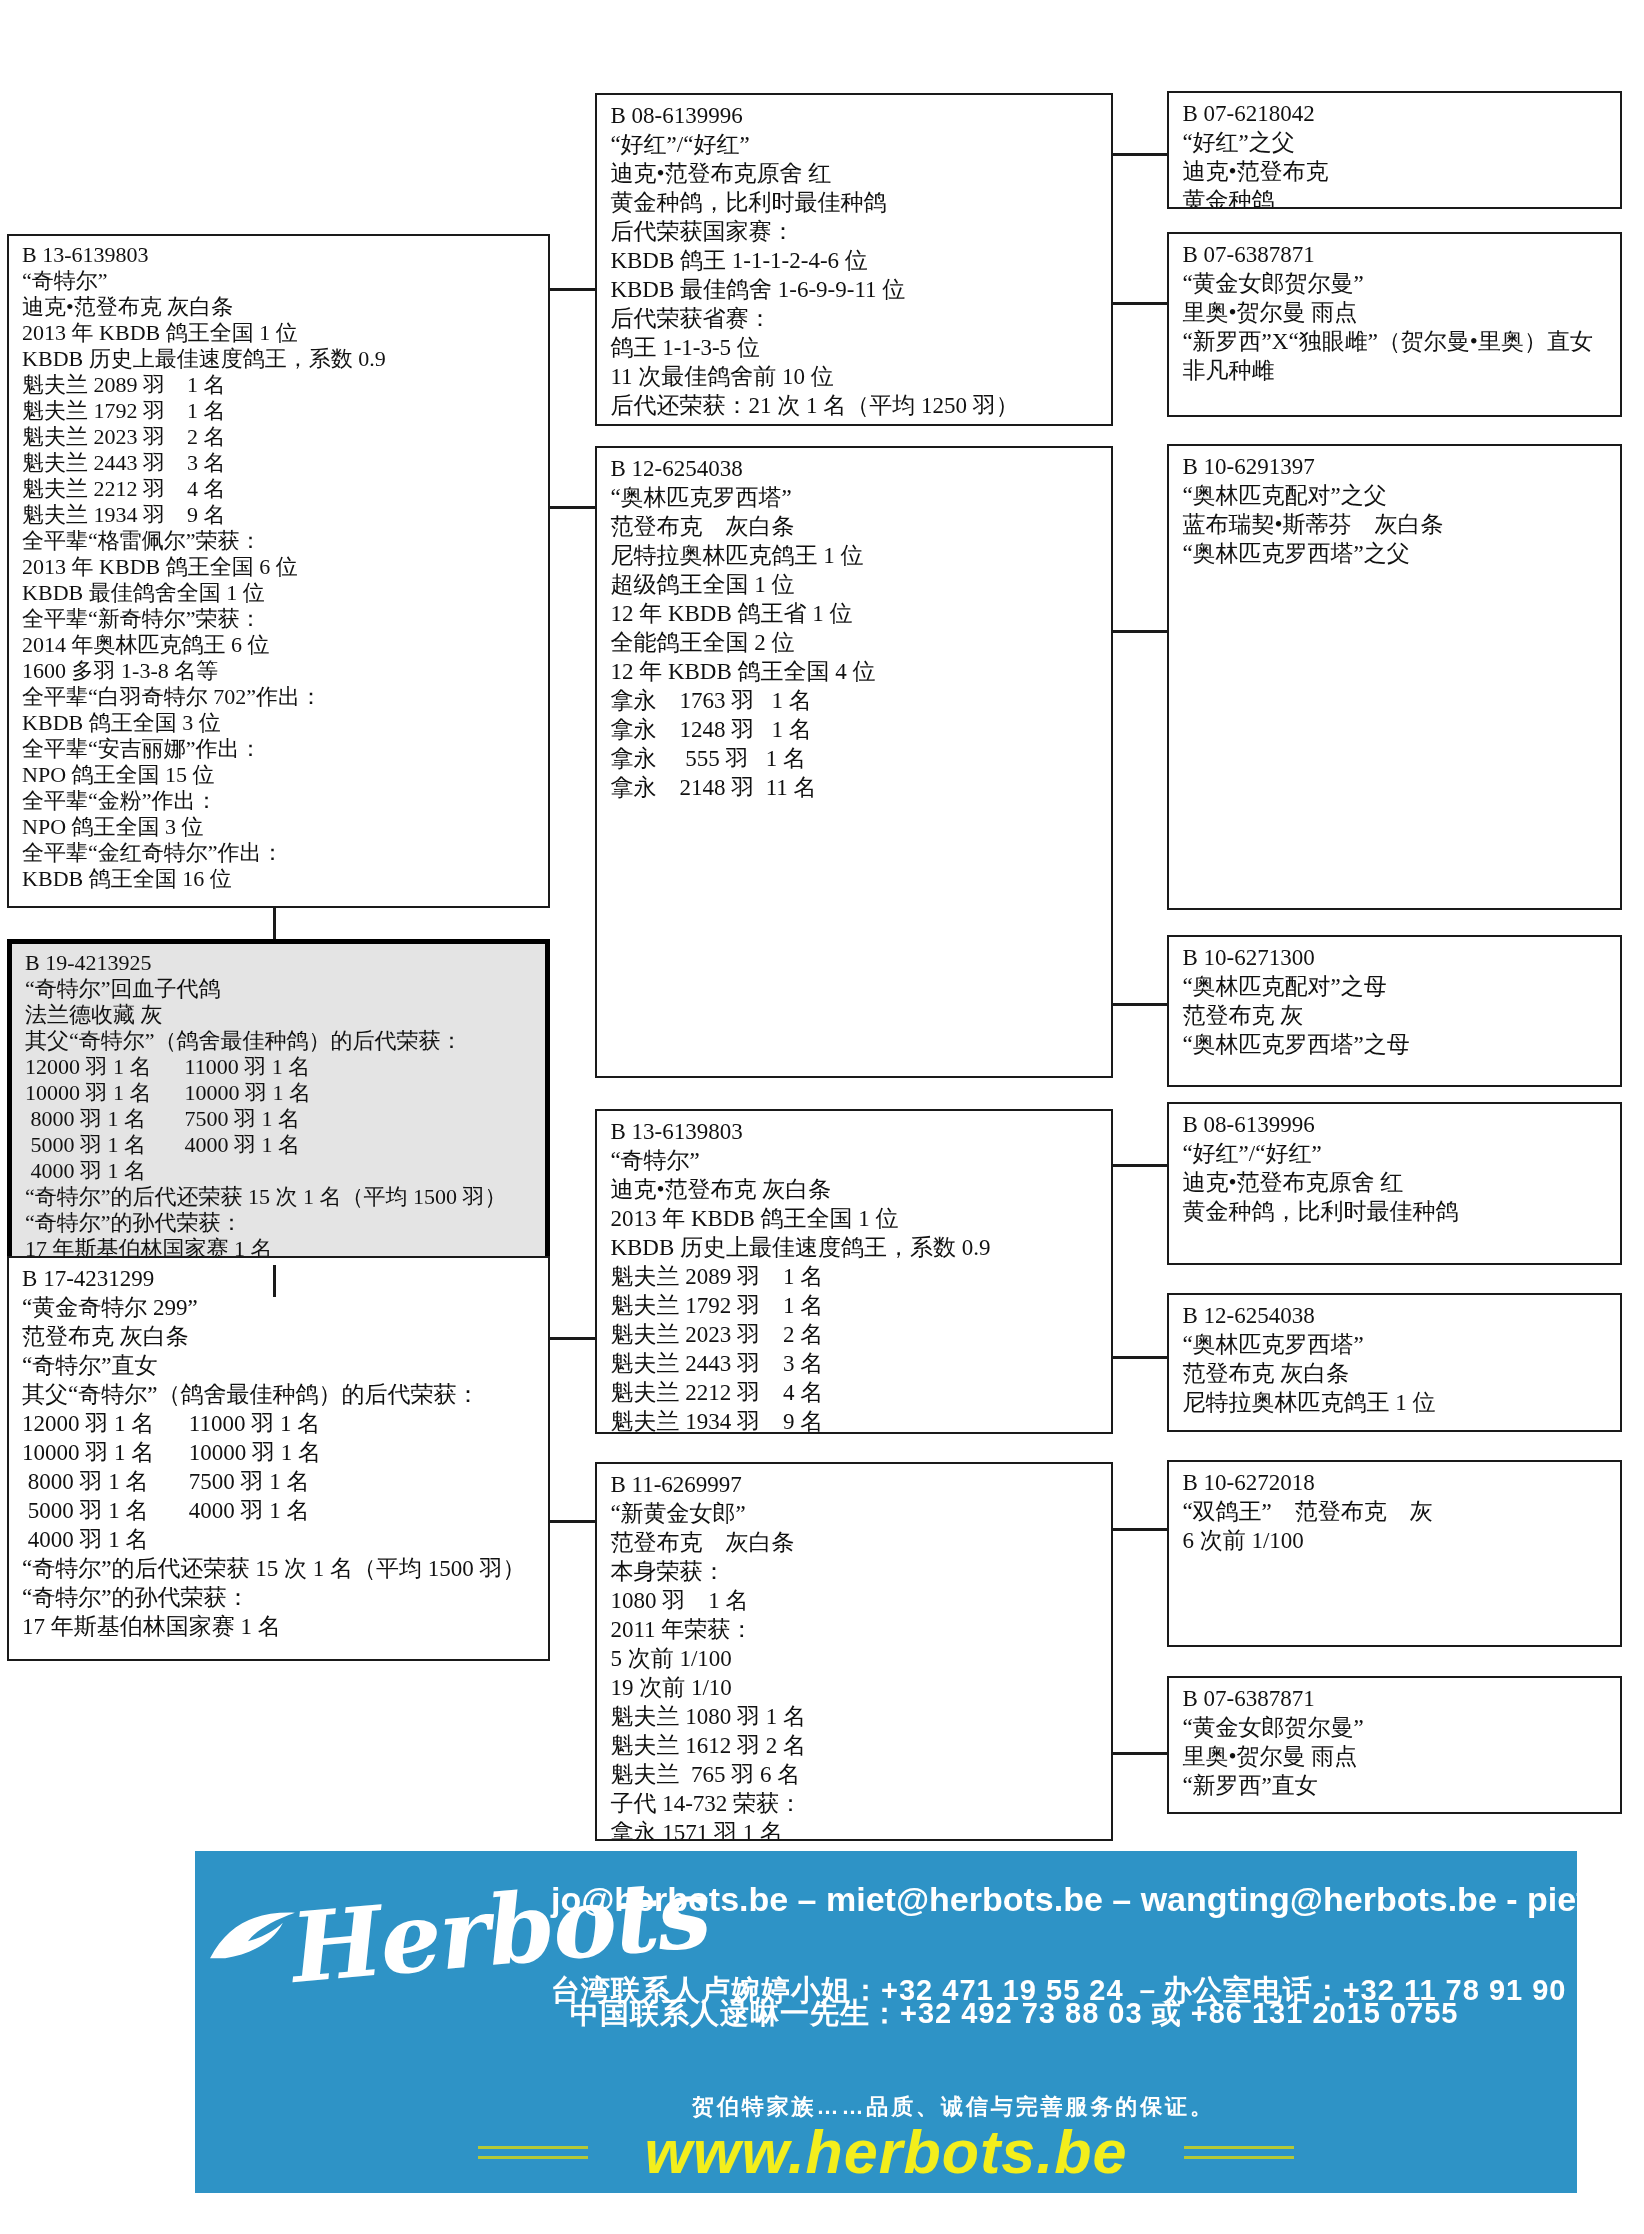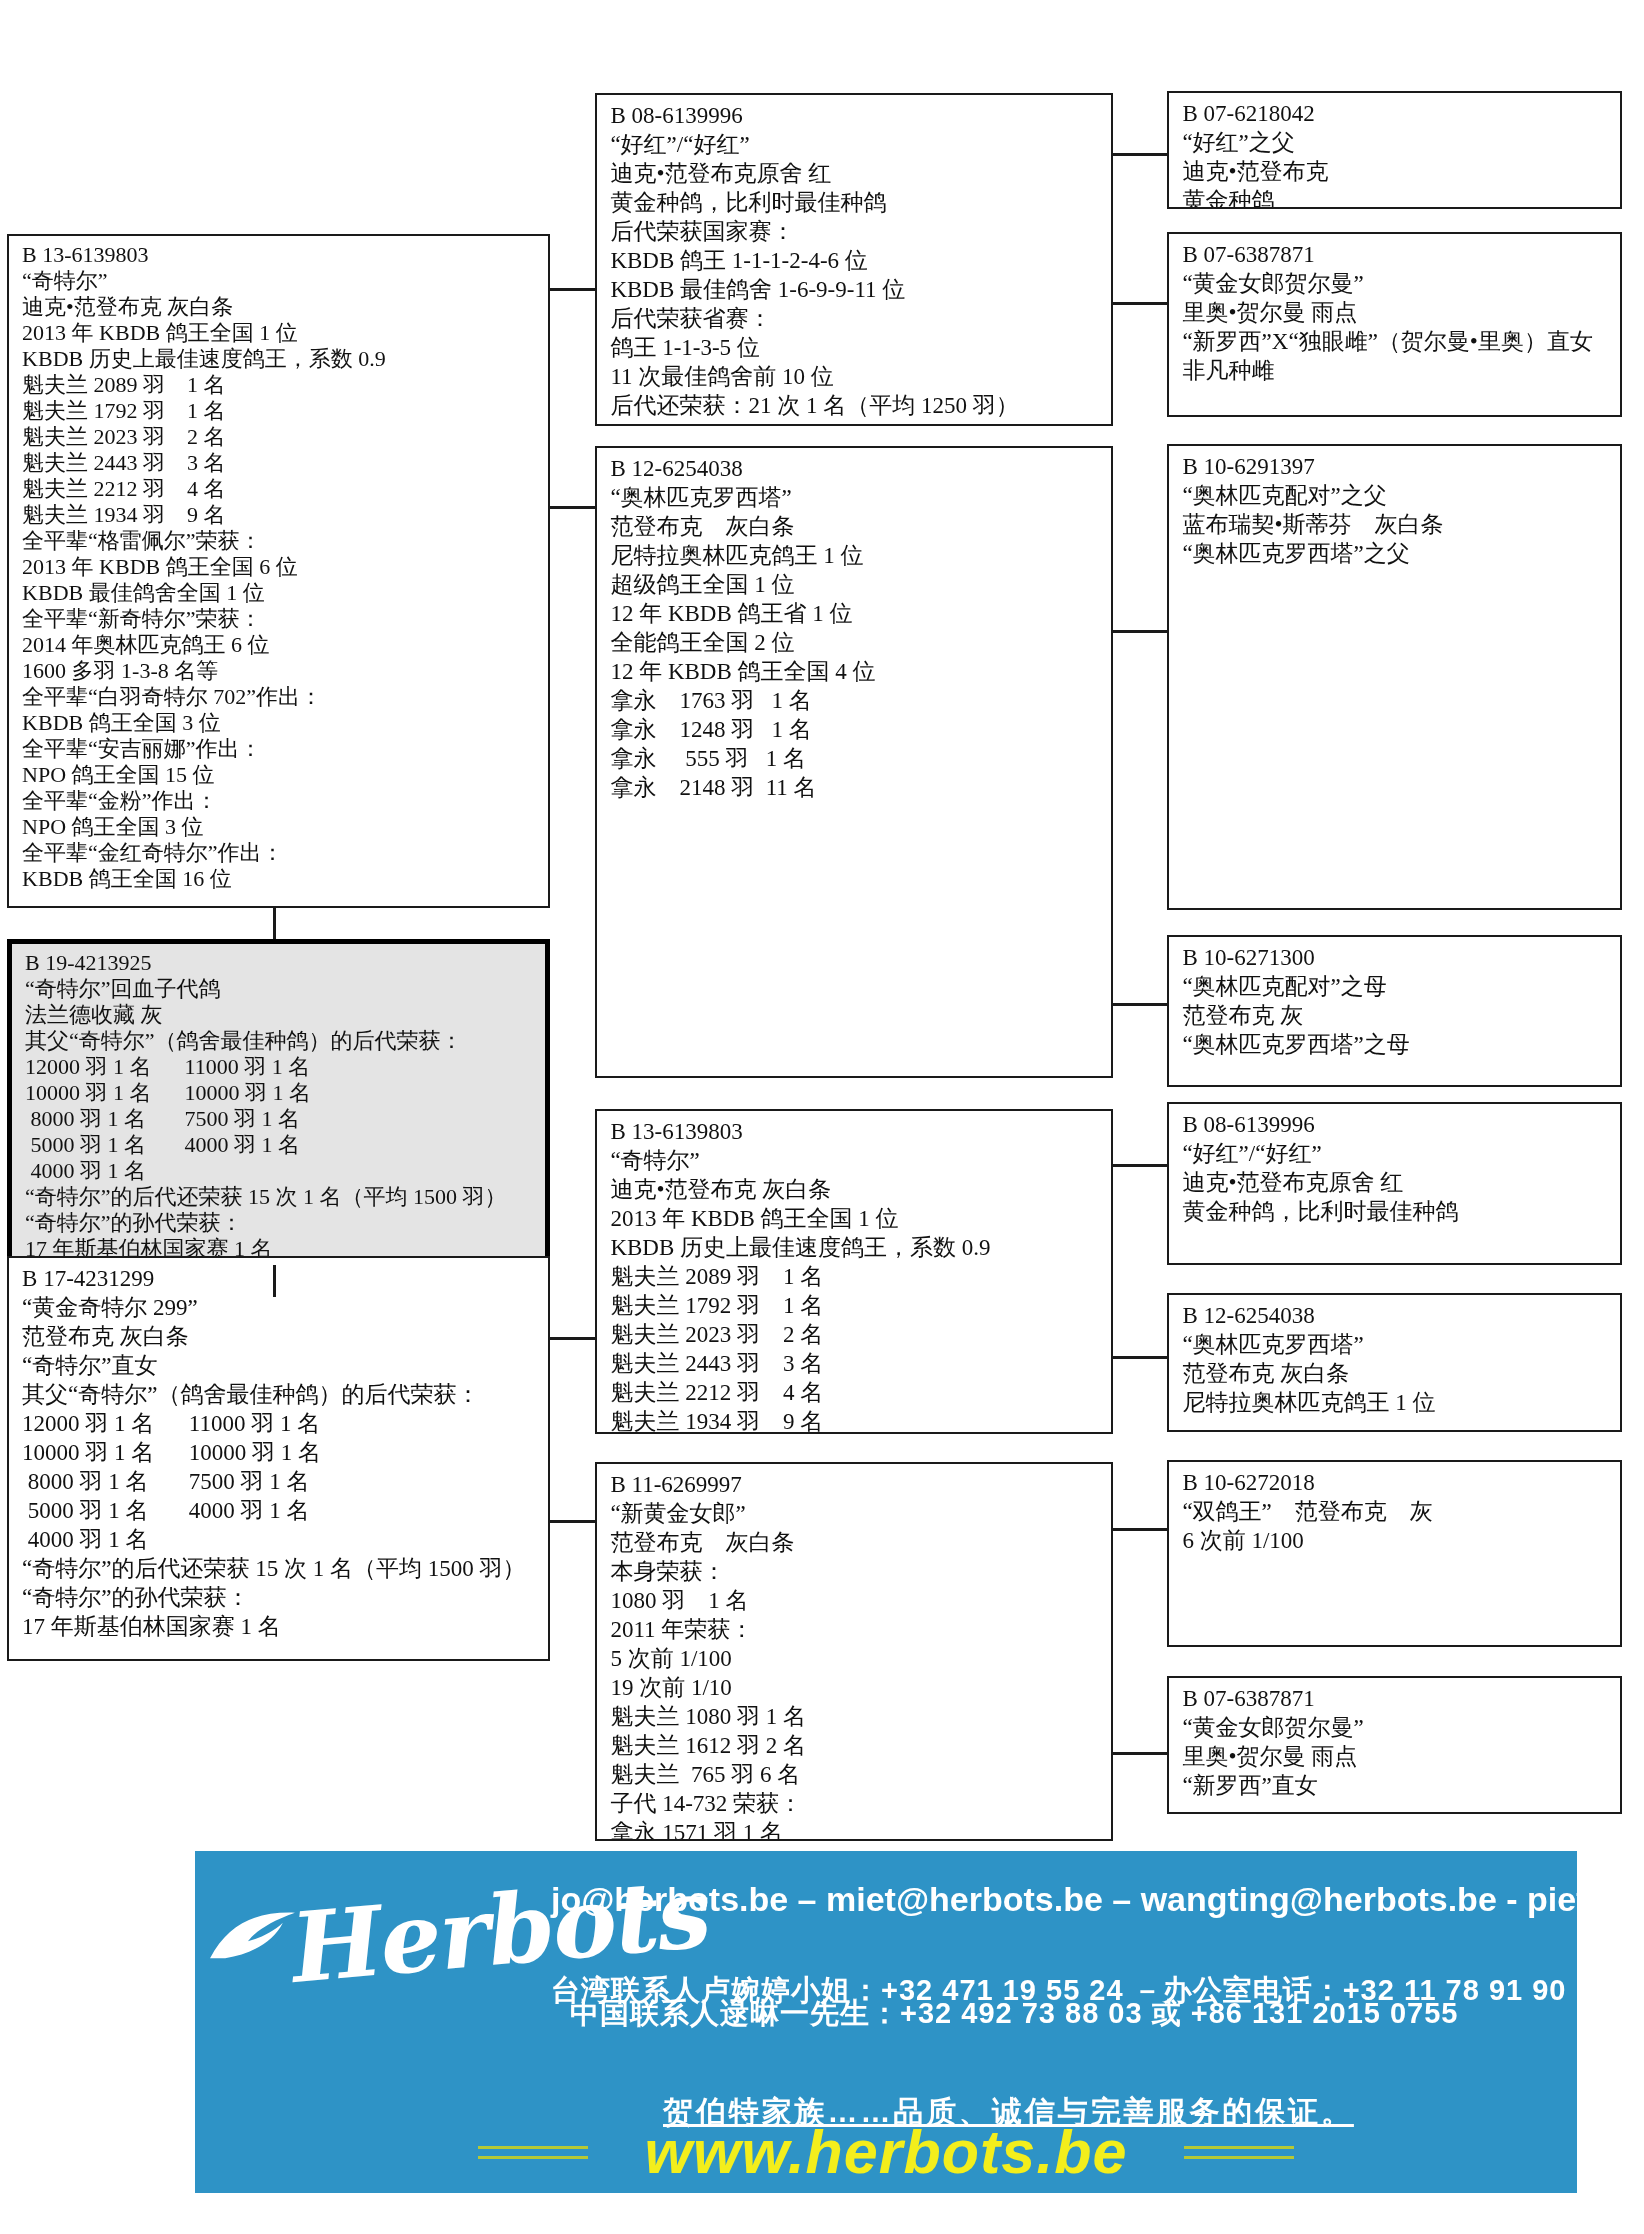--- a/index.html
+++ b/index.html
@@ -17,21 +17,21 @@
   .logo-wrap{position:absolute;left:11.5px;top:27px;}
   .feather{position:absolute;left:0px;top:29px;width:91px;height:57px;}
   .logo-text{display:inline-block;margin-left:84px;font-family:"DejaVu Serif",serif;
              font-style:italic;font-weight:bold;font-size:96px;line-height:105px;color:#fff;
              transform:rotate(-5deg);letter-spacing:-1.9px;}
   .logo-sub{position:absolute;left:55px;top:208px;font-size:50px;font-weight:bold;
             letter-spacing:15.3px;color:#fff;font-family:"Liberation Sans",sans-serif;}
   .b-email{position:absolute;left:356px;top:29px;font-size:34px;font-weight:bold;white-space:nowrap;}
   .b-tw{position:absolute;left:356px;top:84px;font-size:29px;font-weight:bold;white-space:nowrap;letter-spacing:1px;margin-top:36px;}
   .b-cn{position:absolute;left:375px;top:143px;font-size:29px;font-weight:bold;white-space:nowrap;letter-spacing:1px;}
-  .b-slogan{position:absolute;left:468px;top:241px;font-size:30px;font-weight:bold;white-space:nowrap;letter-spacing:2.9px;text-decoration:underline;}
+  .b-slogan{position:absolute;left:497px;top:241px;font-size:22px;font-weight:bold;white-space:nowrap;letter-spacing:2.9px;}
   .b-bottom{position:absolute;left:0;bottom:5.7px;width:100%;display:flex;align-items:center;justify-content:center;gap:57px;}
   .dash{width:110px;height:12.4px;box-sizing:border-box;border-top:3.8px solid #b6c934;border-bottom:3.8px solid #b6c934;}
   .b-site{font-size:61px;font-weight:bold;font-style:italic;color:#f3ee1c;letter-spacing:1px;
           font-family:"Liberation Sans",sans-serif;}
 </style>
 </head>
 <body>
 
 <div id="page">
 

